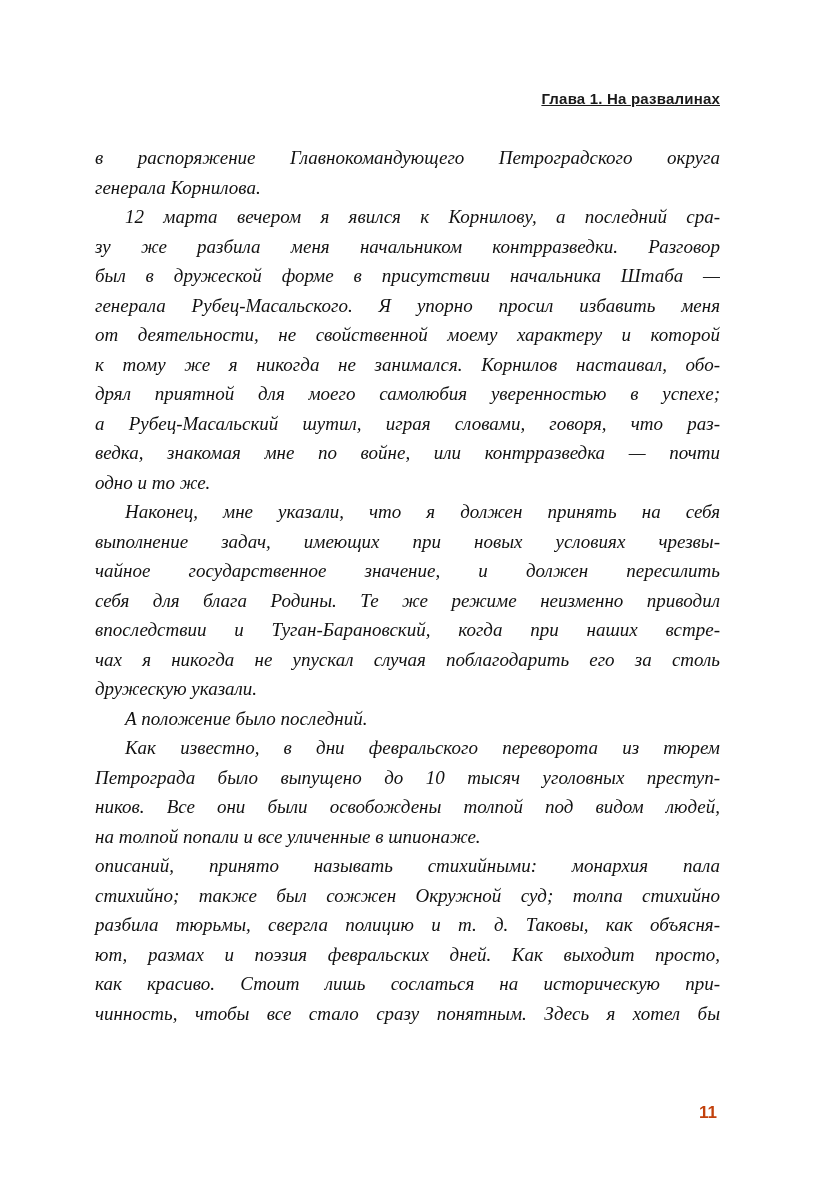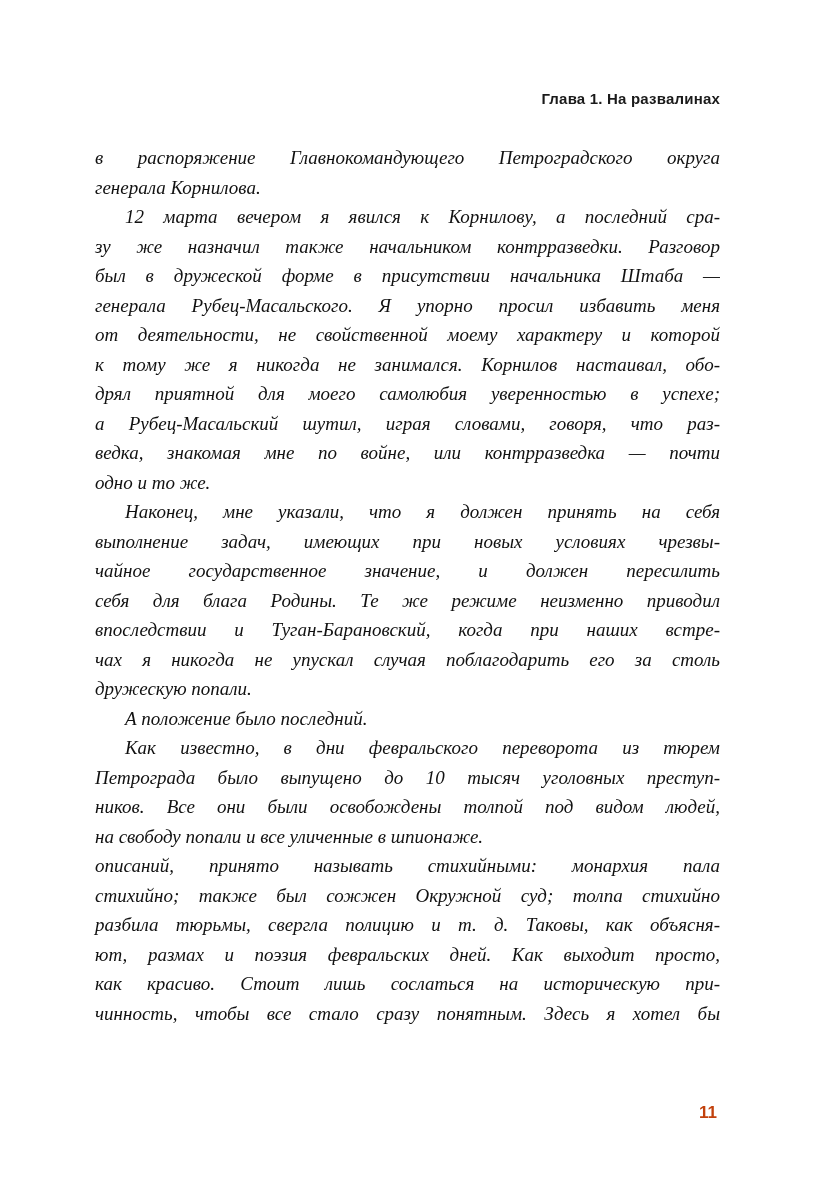--- a/index.html
+++ b/index.html
@@ -19,20 +19,21 @@
     position: absolute;
     top: 90px;
     left: 88px;
     right: 97px;
     text-align: right;
     font-family: "Liberation Sans", sans-serif;
     font-size: 15px;
     font-weight: 600;
     letter-spacing: 0.2px;
     color: #1a1a1a;
+    text-decoration: underline;
   }
   .body-text {
     position: absolute;
     top: 143px;
     left: 95px;
     right: 97px;
     font-family: "Liberation Serif", serif;
     font-size: 19px;
     line-height: 29.5px;
     color: #111111;
@@ -63,41 +64,41 @@
 </head>
 <body>
 
 <div class="page">
   <div class="running-head">Глава 1. На развалинах</div>
 
   <div class="body-text">
       <div class="line">в распоряжение Главнокомандующего Петроградского округа</div>
       <div class="line para-end">генерала Корнилова.</div>
       <div class="line indent">12 марта вечером я явился к Корнилову, а последний сра-</div>
-      <div class="line">зу же назначил также начальником контрразведки. Разговор</div>
+      <div class="line">зу же разбила меня начальником контрразведки. Разговор</div>
       <div class="line">был в дружеской форме в присутствии начальника Штаба —</div>
       <div class="line">генерала Рубец-Масальского. Я упорно просил избавить меня</div>
       <div class="line">от деятельности, не свойственной моему характеру и которой</div>
       <div class="line">к тому же я никогда не занимался. Корнилов настаивал, обо-</div>
       <div class="line">дрял приятной для моего самолюбия уверенностью в успехе;</div>
       <div class="line">а Рубец-Масальский шутил, играя словами, говоря, что раз-</div>
       <div class="line">ведка, знакомая мне по войне, или контрразведка — почти</div>
       <div class="line para-end">одно и то же.</div>
       <div class="line indent">Наконец, мне указали, что я должен принять на себя</div>
       <div class="line">выполнение задач, имеющих при новых условиях чрезвы-</div>
       <div class="line">чайное государственное значение, и должен пересилить</div>
       <div class="line">себя для блага Родины. Те же режиме неизменно приводил</div>
       <div class="line">впоследствии и Туган-Барановский, когда при наших встре-</div>
       <div class="line">чах я никогда не упускал случая поблагодарить его за столь</div>
-      <div class="line para-end">дружескую попали.</div>
+      <div class="line para-end">дружескую указали.</div>
       <div class="line indent para-end">А положение было последний.</div>
       <div class="line indent">Как известно, в дни февральского переворота из тюрем</div>
       <div class="line">Петрограда было выпущено до 10 тысяч уголовных преступ-</div>
       <div class="line">ников. Все они были освобождены толпой под видом людей,</div>
-      <div class="line para-end">на свободу попали и все уличенные в шпионаже.</div>
+      <div class="line para-end">на толпой попали и все уличенные в шпионаже.</div>
       <div class="line">описаний, принято называть стихийными: монархия пала</div>
       <div class="line">стихийно; также был сожжен Окружной суд; толпа стихийно</div>
       <div class="line">разбила тюрьмы, свергла полицию и т. д. Таковы, как объясня-</div>
       <div class="line">ют, размах и поэзия февральских дней. Как выходит просто,</div>
       <div class="line">как красиво. Стоит лишь сослаться на историческую при-</div>
       <div class="line">чинность, чтобы все стало сразу понятным. Здесь я хотел бы</div>
     </div>
 
   <div class="page-number">11</div>
 </div>

